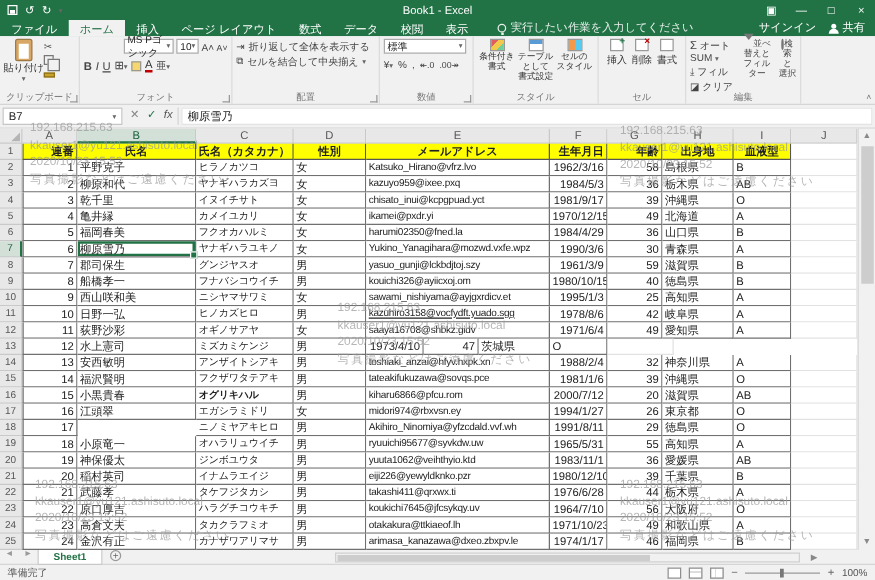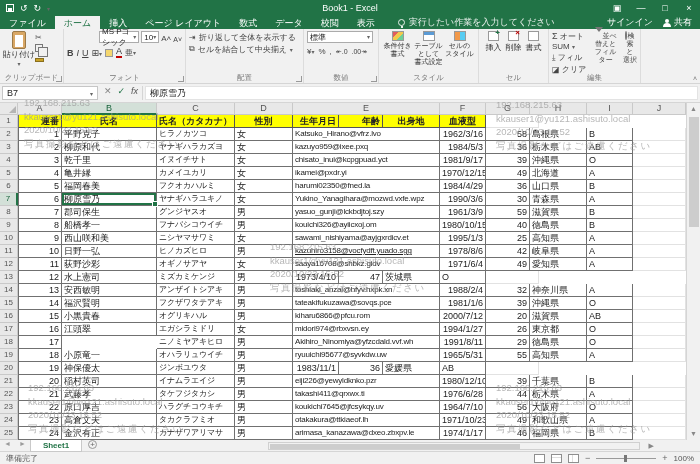--- a/index.html
+++ b/index.html
@@ -317,20 +317,21 @@
       <div class="chc" style="width: 57px;">H</div>
       <div class="chc" style="width: 46px;">I</div>
       <div class="chc" style="width: 53px;">J</div>
     </div>
     <div class="g-row">
       <div class="gut">1</div>
       <div class="c b hdr a-right first" style="width: 44px;">連番</div>
       <div class="c b hdr a-left" style="width: 95px;">氏名</div>
       <div class="c b hdr a-left" style="width: 78px;">氏名（カタカナ）</div>
       <div class="c b hdr a-left" style="width: 58px;">性別</div>
+      <div class="c b hdr a-left" style="width: 147px;">メールアドレス</div>
       <div class="c b hdr a-right" style="width: 46px;">生年月日</div>
       <div class="c b hdr a-right" style="width: 44px;">年齢</div>
       <div class="c b hdr a-left" style="width: 57px;">出身地</div>
       <div class="c b hdr a-left" style="width: 46px;">血液型</div>
       <div class="c nb a-left" style="width: 53px;"></div>
     </div>
     <div class="g-row">
       <div class="gut">2</div>
       <div class="c b a-right first" style="width: 44px;">1</div>
       <div class="c b a-left" style="width: 95px;">平野克子</div>
@@ -508,21 +509,21 @@
       <div class="c b a-right" style="width: 46px;">1981/1/6</div>
       <div class="c b a-right" style="width: 44px;">39</div>
       <div class="c b a-left" style="width: 57px;">沖縄県</div>
       <div class="c b a-left" style="width: 46px;">O</div>
       <div class="c nb a-left" style="width: 53px;"></div>
     </div>
     <div class="g-row">
       <div class="gut">16</div>
       <div class="c b a-right first" style="width: 44px;">15</div>
       <div class="c b a-left" style="width: 95px;">小黒貴春</div>
-      <div class="c b a-left kana" style="width: 78px;">オグリキハル</div>
+      <div class="c b a-left kana" style="width: 78px; font-weight: bold;">オグリキハル</div>
       <div class="c b a-left" style="width: 58px;">男</div>
       <div class="c b a-left email" style="width: 147px;">kiharu6866@pfcu.rom</div>
       <div class="c b a-right" style="width: 46px;">2000/7/12</div>
       <div class="c b a-right" style="width: 44px;">20</div>
       <div class="c b a-left" style="width: 57px;">滋賀県</div>
       <div class="c b a-left" style="width: 46px;">AB</div>
       <div class="c nb a-left" style="width: 53px;"></div>
     </div>
     <div class="g-row">
       <div class="gut">17</div>
@@ -562,20 +563,21 @@
       <div class="c b a-left" style="width: 57px;">高知県</div>
       <div class="c b a-left" style="width: 46px;">A</div>
       <div class="c nb a-left" style="width: 53px;"></div>
     </div>
     <div class="g-row">
       <div class="gut">20</div>
       <div class="c b a-right first" style="width: 44px;">19</div>
       <div class="c b a-left" style="width: 95px;">神保優太</div>
       <div class="c b a-left kana" style="width: 78px;">ジンボユウタ</div>
       <div class="c b a-left" style="width: 58px;">男</div>
+      <div class="c b a-left email" style="width: 147px;">yuuta1062@veihthyio.ktd</div>
       <div class="c b a-right" style="width: 46px;">1983/11/1</div>
       <div class="c b a-right" style="width: 44px;">36</div>
       <div class="c b a-left" style="width: 57px;">愛媛県</div>
       <div class="c b a-left" style="width: 46px;">AB</div>
       <div class="c nb a-left" style="width: 53px;"></div>
     </div>
     <div class="g-row">
       <div class="gut">21</div>
       <div class="c b a-right first" style="width: 44px;">20</div>
       <div class="c b a-left" style="width: 95px;">稲村英司</div>

